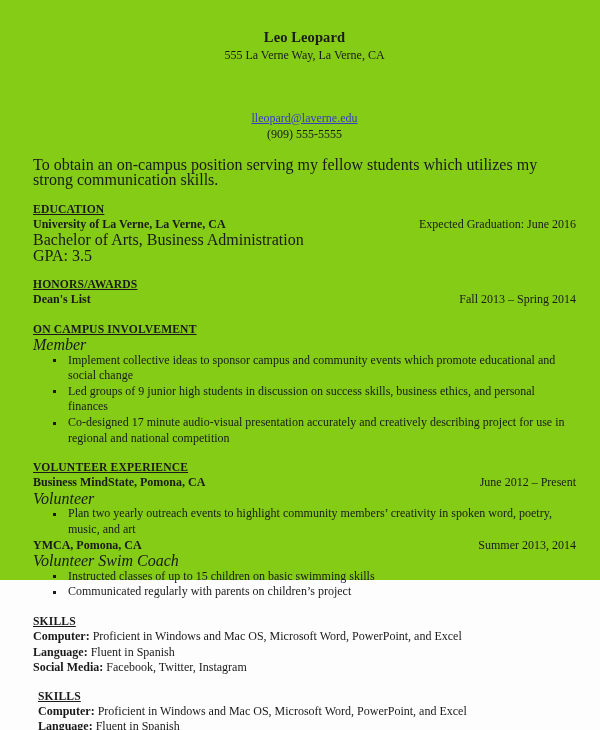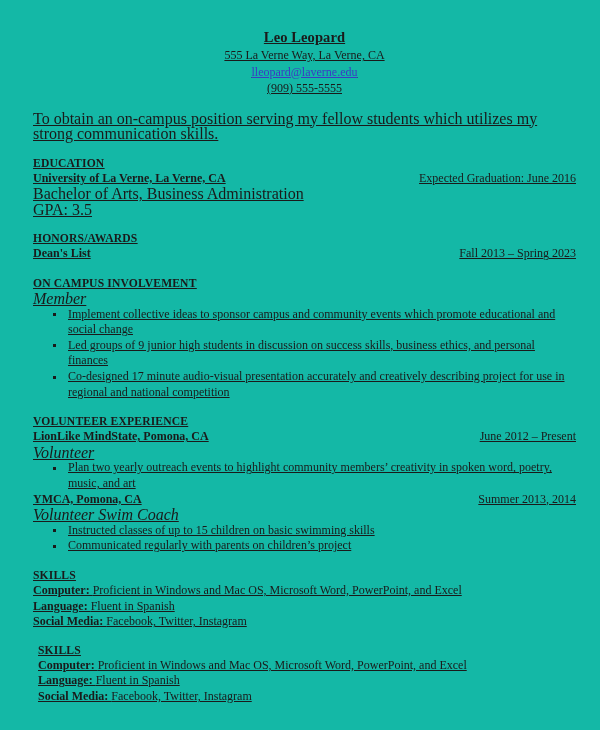--- a/index.html
+++ b/index.html
@@ -9,26 +9,25 @@
   body {
     width: 600px;
     height: 730px;
     background: #fdfdfd;
     font-family: "Liberation Serif", "DejaVu Serif", serif;
     color: #1a1a1a;
     overflow: hidden;
   }
   .page {
     width: 600px;
-    height: 730px;
+    height: 580px;
     box-sizing: border-box;
     padding: 28px 24px 10px 33px;
-    background: #14b8a6;
+    background: #84cc16;
     position: relative;
-    text-decoration: underline;
   }
 
   
   .hdr { text-align: center; }
   .hdr-name {
     font-size: 14.5px;
     font-weight: bold;
     line-height: 19px;
     letter-spacing: .1px;
   }
@@ -103,21 +102,21 @@
   .skills-block.indented { padding-left: 5px; }
 </style>
 </head>
 <body>
 
 <div class="page">
 
   <div class="hdr">
     <div class="hdr-name">Leo Leopard</div>
     <div class="hdr-line">555 La Verne Way, La Verne, CA</div>
-    <div class="hdr-email" style="color: rgb(59, 59, 196);">lleopard@laverne.edu</div>
+    <div class="hdr-email" style="color: rgb(59, 59, 196); margin-top: 46px;">lleopard@laverne.edu</div>
     <div class="hdr-line">(909) 555-5555</div>
   </div>
 
   <div class="section">
     <div class="body-line">To obtain an on-campus position serving my fellow students which utilizes my strong communication skills.</div>
   </div>
 
   <div class="section">
     <div class="sec-title">EDUCATION</div>
     <div class="row">
@@ -125,40 +124,40 @@
       <span class="right">Expected Graduation: June 2016</span>
     </div>
     <div class="body-line">Bachelor of Arts, Business Administration</div>
     <div class="body-line">GPA: 3.5</div>
   </div>
 
   <div class="section">
     <div class="sec-title">HONORS/AWARDS</div>
     <div class="row">
       <span class="left">Dean's List</span>
-      <span class="right">Fall 2013 – Spring 2023</span>
+      <span class="right">Fall 2013 – Spring 2014</span>
     </div>
   </div>
 
   <div class="section">
     <div class="sec-title">ON CAMPUS INVOLVEMENT</div>
     <div class="body-line ital">Member</div>
     <ul class="bullets">
       <li>Implement collective ideas to sponsor campus and community events which promote educational and social change</li>
       <li>Led groups of 9 junior high students in discussion on success skills, business ethics, and personal finances</li>
       <li>Co-designed 17 minute audio-visual presentation accurately and creatively describing project for use in regional and national competition</li>
     </ul>
   </div>
 
   <div class="section">
     <div class="sec-title">VOLUNTEER EXPERIENCE</div>
 
     <div>
       <div class="row">
-        <span class="left">LionLike MindState, Pomona, CA</span>
+        <span class="left">Business MindState, Pomona, CA</span>
         <span class="right">June 2012 – Present</span>
       </div>
       <div class="body-line ital">Volunteer</div>
       <ul class="bullets">
         <li>Plan two yearly outreach events to highlight community members’ creativity in spoken word, poetry, music, and art</li>
       </ul>
     </div>
 
     <div style="">
       <div class="row">

